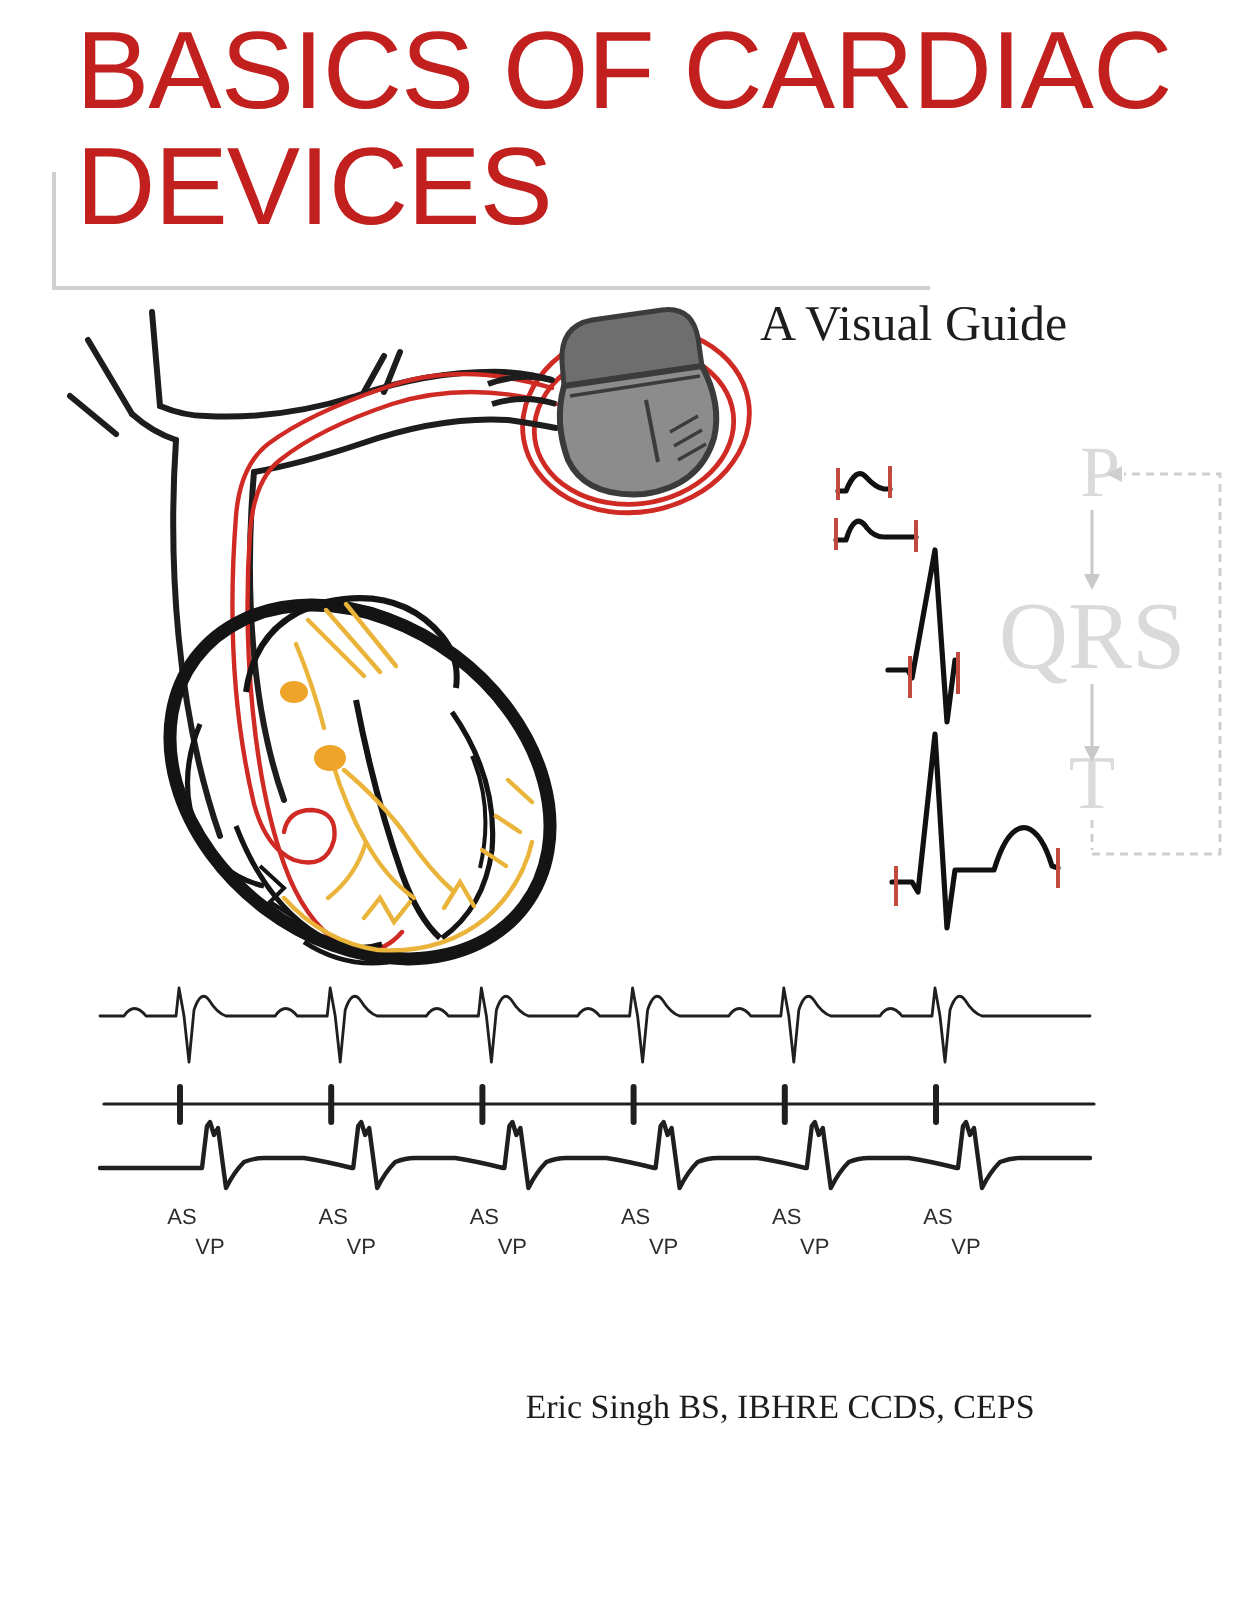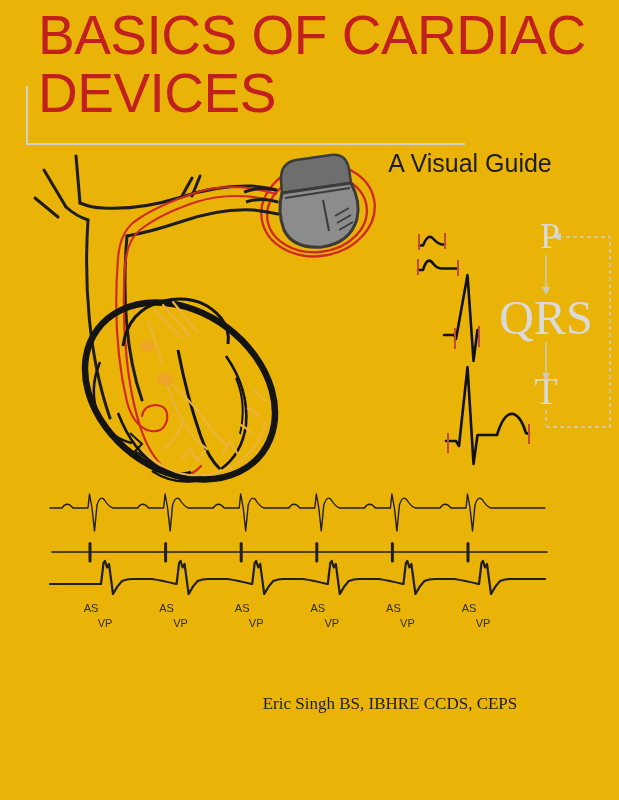--- a/index.html
+++ b/index.html
@@ -1,36 +1,35 @@
 <!DOCTYPE html>
 <html><head>
 <meta charset="utf-8">
 <style>
   html,body{margin:0;padding:0;background:#e8e8e8;}
   .page{
     position:relative;
     width:619px;height:800px;
-    background:#eab308;
+    background:#ffffff;
     overflow:hidden;
     font-family:"Liberation Sans",sans-serif;
   }
   .title{
     position:absolute;left:38px;top:6px;
     font-family:"Liberation Sans",sans-serif;
     font-size:55px;line-height:58px;font-weight:400;
     letter-spacing:-0.5px;white-space:nowrap;
   }
   .title-frame{
     position:absolute;left:26px;top:86px;width:437px;height:57px;
     border-left:2px solid #d0d0d0;border-bottom:2px solid #d0d0d0;
   }
   .subtitle{
     position:absolute;left:380px;top:148px;width:180px;
-    text-align:center;
-    font-family:Liberation Sans, sans-serif;
+    font-family:Liberation Serif, serif;
     font-size:25px;line-height:30px;color:#1d1d1d;
   }
   .author{
     position:absolute;left:160px;top:694px;width:460px;
     text-align:center;
     font-family:"Liberation Serif",serif;
     font-size:17px;color:#1d1d1d;white-space:nowrap;
   }
   svg{position:absolute;overflow:visible;}
   .heart-svg{left:30px;top:150px;}

